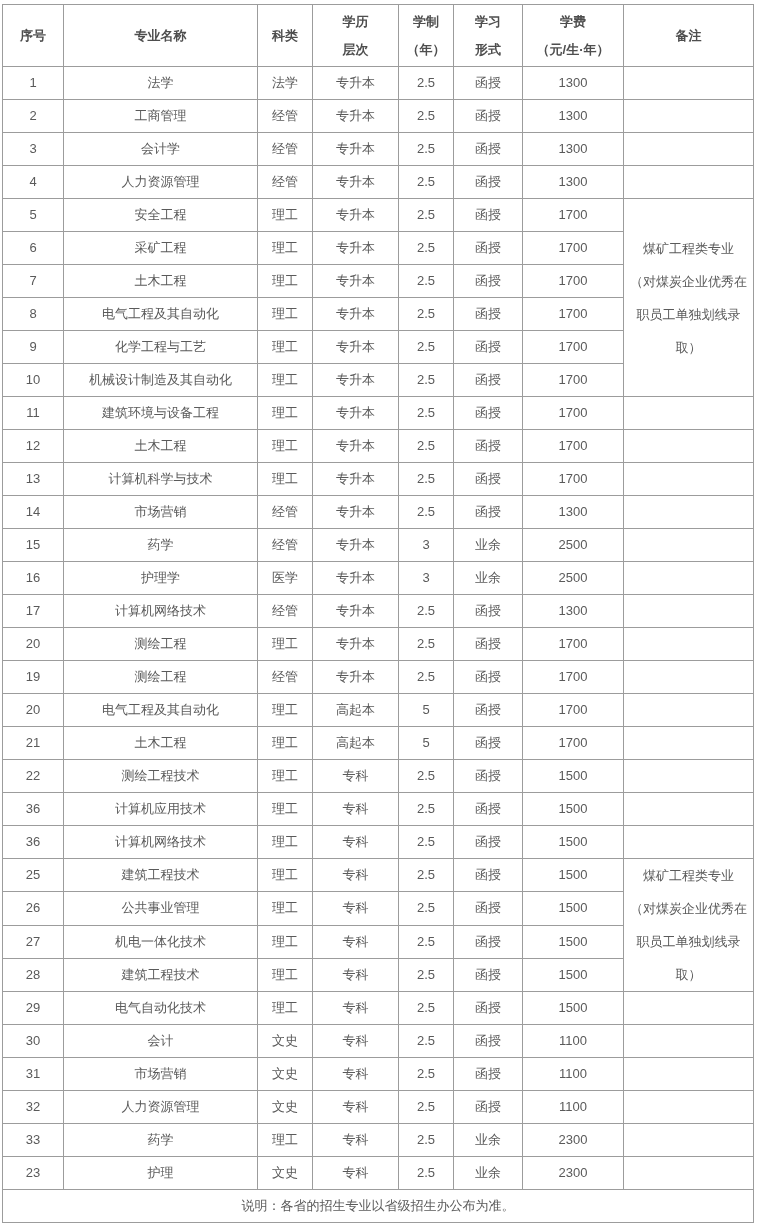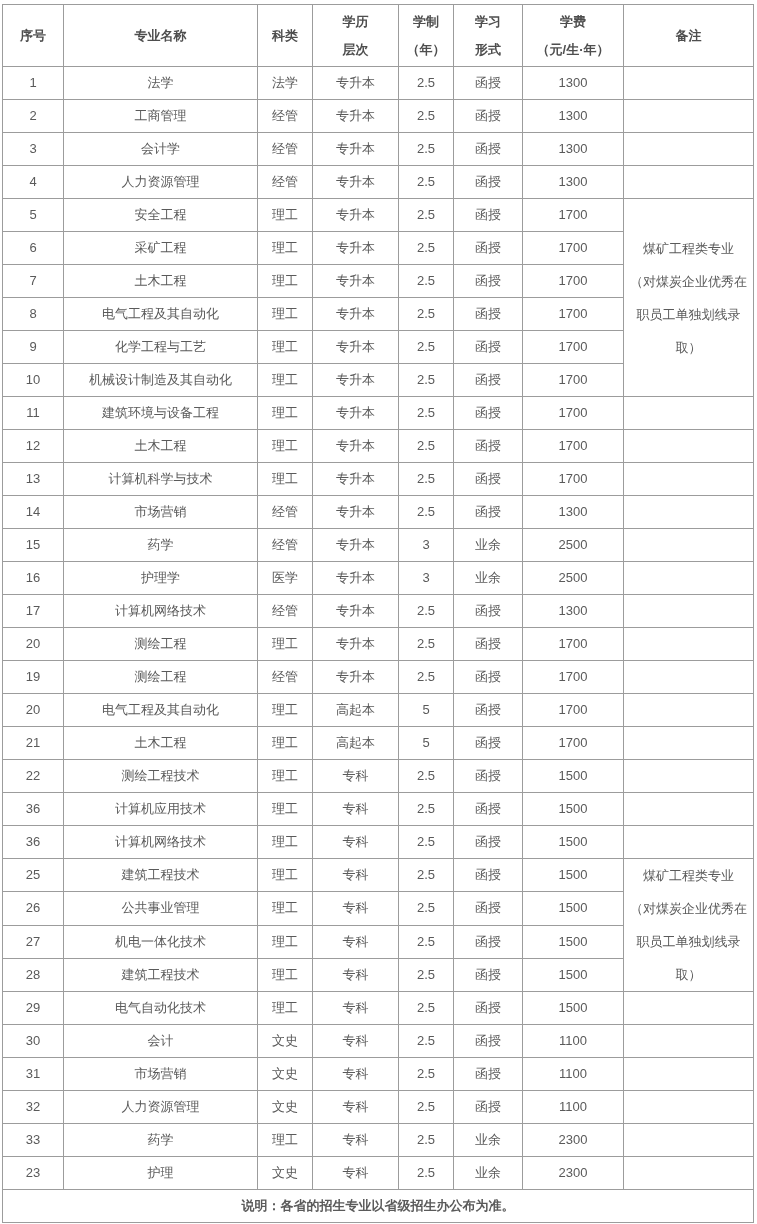--- a/index.html
+++ b/index.html
@@ -45,21 +45,20 @@
   }
   td.note-cell{
     line-height:33px;
   }
   td.note-cell .note-line{
     line-height:33px;
   }
   tfoot td{
     height:32px;
     line-height:32px;
-    font-weight:bold;
   }
 </style>
 </head>
 <body>
 
 <div class="wrap">
   <table class="majors">
     <colgroup>
       <col style="width:61px">
       <col style="width:194px">

